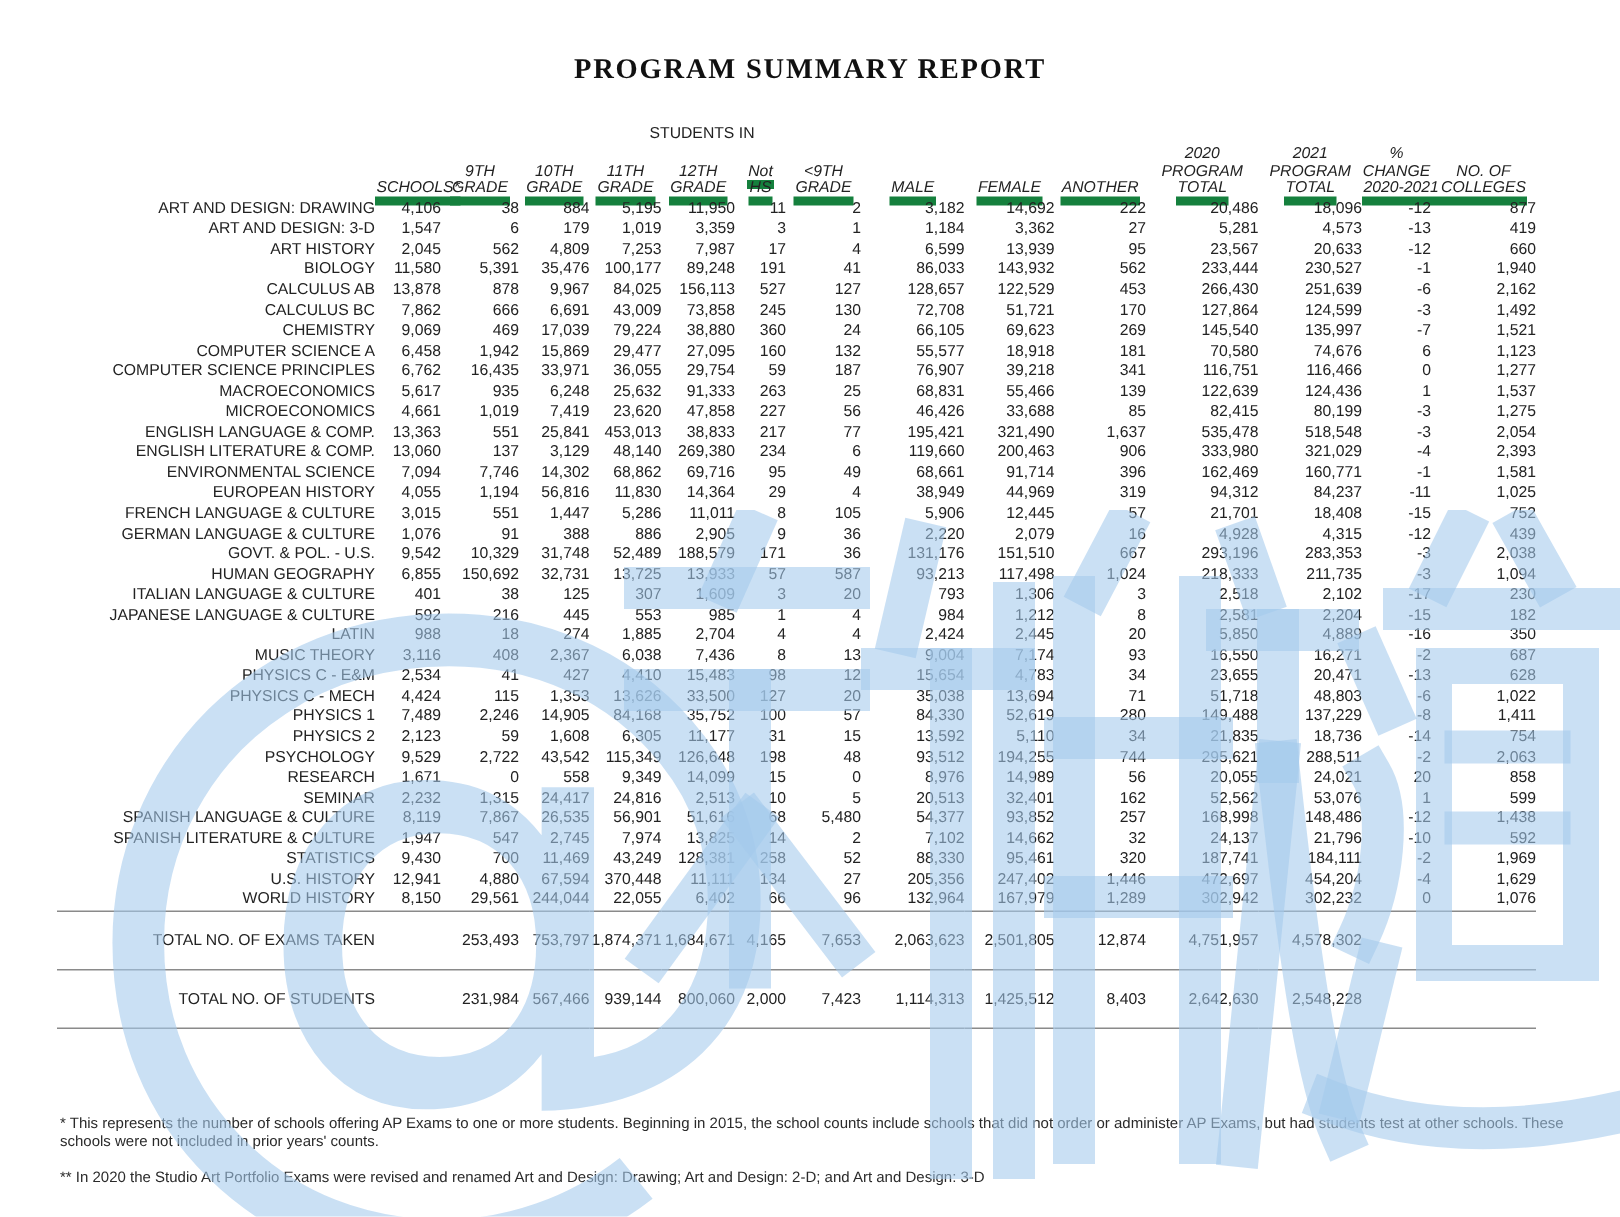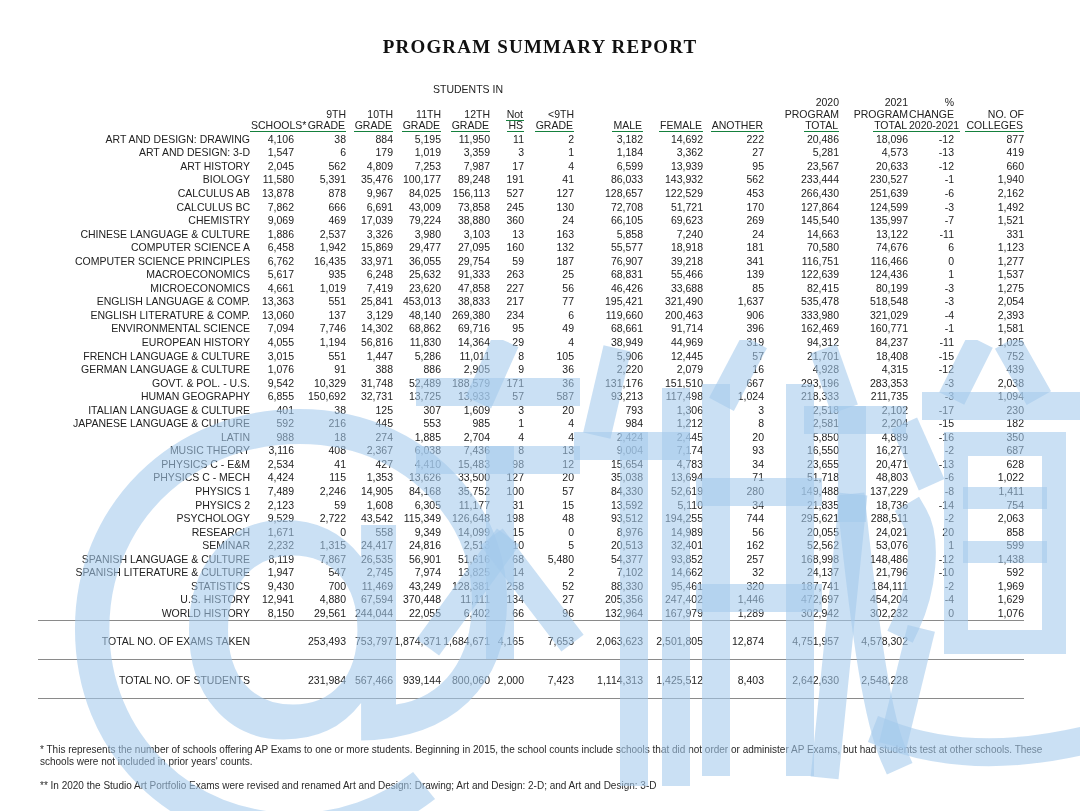--- a/index.html
+++ b/index.html
@@ -15,24 +15,24 @@
     letter-spacing:1.2px; color:#111;
   }
   .students-in {
     position:absolute; top:83px; left:397px; font-size:10.5px; color:#222;margin-left:36px;
   }
   table.report {
     position:absolute; left:38px; top:97px; width:986px;
     border-collapse:collapse; table-layout:fixed; font-size:10.5px; color:#222;
   }
   table.report th {
-    font-weight:normal; vertical-align:bottom; text-align:right; padding:0 0 1px 0;
+    font-weight:normal; vertical-align:bottom; text-align:center; padding:0 0 1px 0;font-style:italic;
   }
   th .hline { line-height:11.6px; white-space:nowrap; }
-  th .u { border-bottom:1px solid #15803d; padding:0 1px; }
+  th .u { border-bottom:6px solid #15803d; padding:0 1px; }
   table.report td { padding:0; line-height:13.55px; white-space:nowrap; overflow:hidden; }
   td.num  { text-align:right; }
   td.label{ text-align:right; padding-left:19px; }
   tr.rule td   { border-top:1px solid #8a8a8a; height:2px; line-height:2px; }
   tr.spacer td { height:11px; line-height:11px; }
   tr.total td  { line-height:15px; }
   .footnotes {
     position:absolute; left:40px; top:744px; width:1006px;
     font-size:10px; line-height:11.5px; color:#2a2a2a;
   }
@@ -244,37 +244,20 @@
         <td class="num">24</td>
         <td class="num">66,105</td>
         <td class="num">69,623</td>
         <td class="num">269</td>
         <td class="num">145,540</td>
         <td class="num">135,997</td>
         <td class="num">-7</td>
         <td class="num">1,521</td>
       </tr>
       <tr>
-        <td class="label">CHINESE LANGUAGE &amp; CULTURE</td>
-        <td class="num">1,886</td>
-        <td class="num">2,537</td>
-        <td class="num">3,326</td>
-        <td class="num">3,980</td>
-        <td class="num">3,103</td>
-        <td class="num">13</td>
-        <td class="num">163</td>
-        <td class="num">5,858</td>
-        <td class="num">7,240</td>
-        <td class="num">24</td>
-        <td class="num">14,663</td>
-        <td class="num">13,122</td>
-        <td class="num">-11</td>
-        <td class="num">331</td>
-      </tr>
-      <tr>
         <td class="label">COMPUTER SCIENCE A</td>
         <td class="num">6,458</td>
         <td class="num">1,942</td>
         <td class="num">15,869</td>
         <td class="num">29,477</td>
         <td class="num">27,095</td>
         <td class="num">160</td>
         <td class="num">132</td>
         <td class="num">55,577</td>
         <td class="num">18,918</td>

